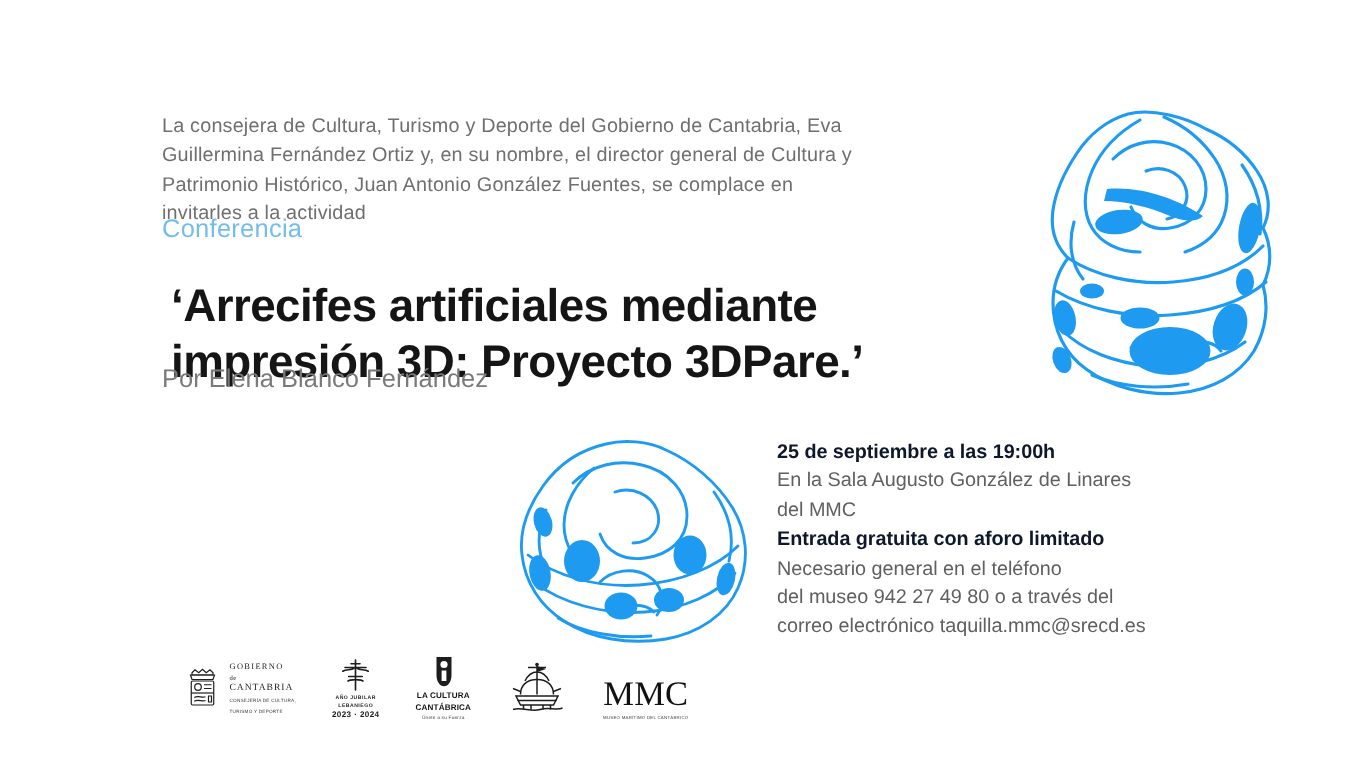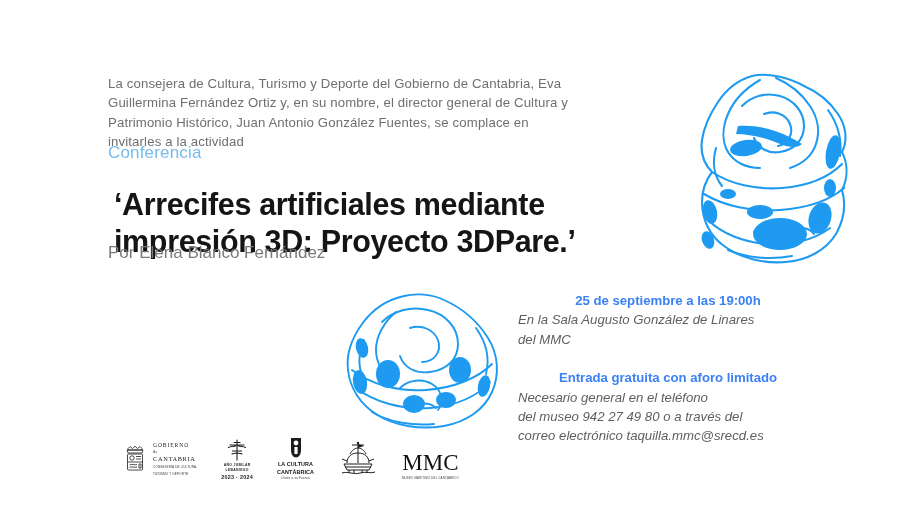--- a/index.html
+++ b/index.html
@@ -66,26 +66,25 @@
     left: 518px;
     top: 291px;
     width: 300px;
     font-size: 13.2px;
     line-height: 19.4px;
     color: #5f5f5f;
   }
   .details .strong {
     display: block;
     font-weight: bold;
-    color: #3b82f6;
+    color: #0f172a;
     letter-spacing: -0.002em;
-    text-align: center;
-  }
-  .details .line { display: block; font-style: italic; }
-  .details .grp2 { margin-top: 19px; }
+  }
+  .details .line { display: block; }
+  .details .grp2 { }
 
   
   .reef { position: absolute; }
   #reef-top  { left: 668px; top: 44px;  width: 196px; height: 236px; }
   #reef-mid  { left: 338px; top: 284px; width: 166px; height: 154px; }
   .reef svg { display: block; width: 100%; height: 100%; }
 
   
   .logos {
     position: absolute;

